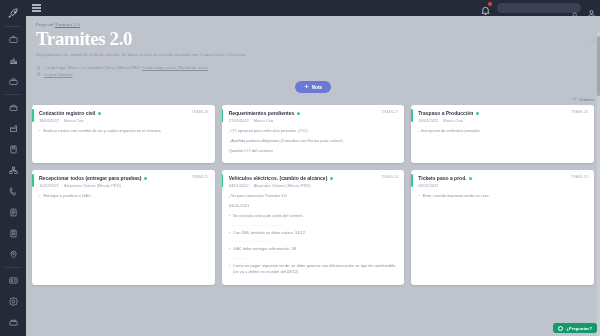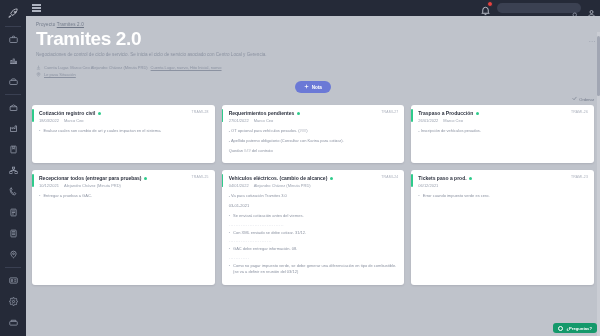--- a/index.html
+++ b/index.html
@@ -57,21 +57,21 @@
     width: 84px; height: 10px; border-radius: 6px;
     background: #3b4152; position: relative;
   }
   .searchbox .mag { position: absolute; right: 3px; top: 1px; color: #98
 
 9eae; }
   .avatar-top { width: 9px; height: 9px; color: #c5c9d4; }
 
   
   .page { flex: 1; background: #bfc3cb; position: relative; overflow: hidden; }
-  .page-inner { padding: 6px 10px 0 10px; }
+  .page-inner { padding: 6px 10px 0 10px; font-family: Liberation Serif, serif; }
 
   .breadcrumb {
     font-size: 4.5px; color: #6f7787; letter-spacing: .2px;
     margin-bottom: 2px;
   }
   .breadcrumb .bc-link { color: #6f7787; text-decoration: underline; }
 
   .title {
     font-size: 19px; font-weight: bold; color: #ffffff;
     letter-spacing: -0.4px; line-height: 1.05;

